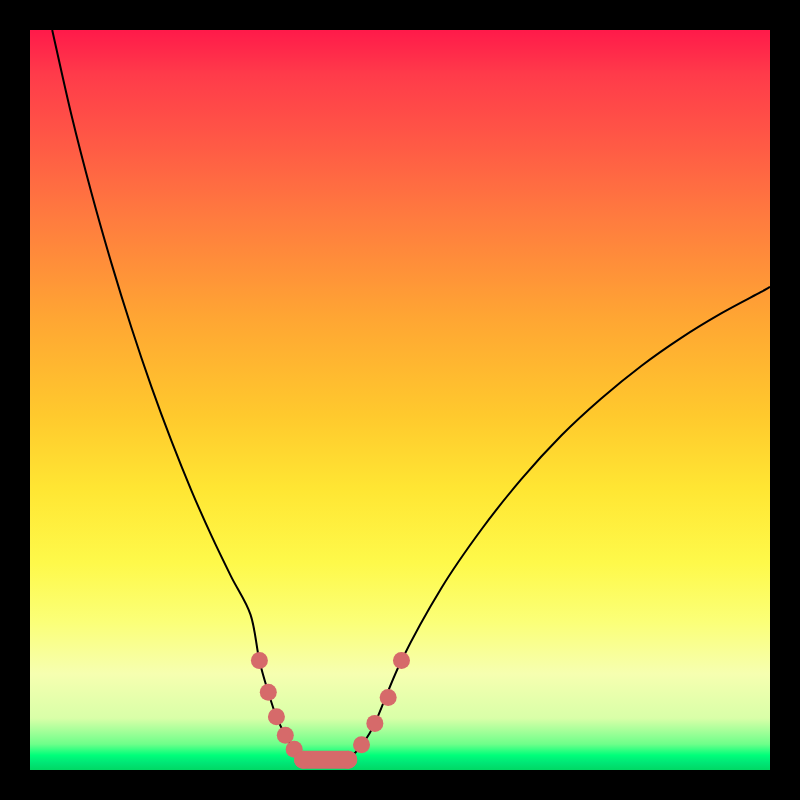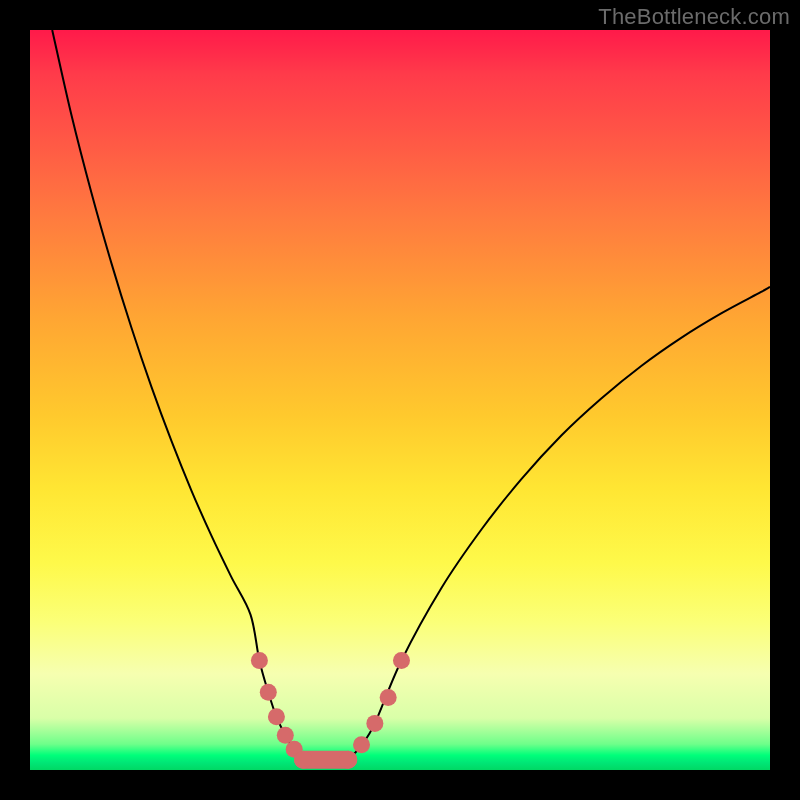--- a/index.html
+++ b/index.html
@@ -76,21 +76,20 @@
   .beadbar {
     stroke: #d66a6a;
     stroke-width: 18;
     stroke-linecap: round;
   }
 </style>
 </head>
 <body>
 
 <div class="frame">
-  <div class="watermark">TheBottleneck.com</div>
   <div class="plot-area">
     <div class="gradient"></div>
     <svg class="curve" viewBox="0 0 740 740" preserveAspectRatio="none">
       <path id="curve-path" fill="none" stroke-width="2" d="M 22.2 0 C 25.406666666666666 14.183333333333332, 34.90333333333333 57.96666666666667, 41.44 85.1 C 47.97666666666667 112.23333333333332, 54.76 138.13333333333333, 61.42 162.79999999999998 C 68.08 187.46666666666664, 74.74000000000001 210.6533333333333, 81.4 233.09999999999997 C 88.06 255.54666666666662, 94.72000000000001 276.8833333333333, 101.38000000000001 297.48 C 108.04 318.0766666666667, 114.7 337.81, 121.36 356.68 C 128.02 375.55, 134.68 393.4333333333333, 141.34 410.69999999999993 C 148 427.9666666666666, 154.66 444.4933333333333, 161.32 460.28 C 167.98 476.06666666666666, 174.64 490.99, 181.29999999999998 505.42 C 187.95999999999998 519.85, 194.74333333333334 533.6633333333333, 201.28 546.86 C 207.81666666666666 560.0566666666667, 215.83333333333331 570.6633333333334, 220.51999999999998 584.6 C 225.20666666666665 598.5366666666666, 226.44 617.53, 229.4 630.48 C 232.36 643.4300000000001, 235.44333333333333 652.9266666666667, 238.28 662.3000000000001 C 241.11666666666667 671.6733333333334, 243.58333333333334 679.5666666666667, 246.42000000000002 686.72 C 249.2566666666667 693.8733333333333, 252.33999999999997 699.7933333333333, 255.29999999999998 705.2199999999999 C 258.26 710.6466666666665, 261.22 715.2099999999999, 264.18 719.28 C 267.14 723.35, 270.1 727.42, 273.06 729.64 C 276.02 731.86, 278.8566666666667 731.86, 281.94 732.6 C 285.0233333333333 733.34, 288.4766666666667 733.8333333333334, 291.56 734.08 C 294.6433333333333 734.3266666666667, 297.48 734.3266666666667, 300.44 734.08 C 303.4 733.8333333333334, 306.36 733.34, 309.32 732.6 C 312.28 731.86, 314.5 732.6, 318.2 729.64 C 321.9 726.68, 327.08 720.8833333333333, 331.52 714.84 C 335.96 708.7966666666667, 338.18 707.44, 344.84000000000003 693.38 C 351.50000000000006 679.3199999999999, 360.38 653.05, 371.48 630.48 C 382.58000000000004 607.9100000000001, 398.12000000000006 579.7900000000001, 411.44000000000005 557.96 C 424.76000000000005 536.13, 438.08 517.6300000000001, 451.4 499.50000000000006 C 464.71999999999997 481.37000000000006, 478.04 464.84333333333336, 491.36 449.18 C 504.68 433.51666666666665, 518 418.96333333333337, 531.3199999999999 405.52000000000004 C 544.6399999999999 392.0766666666667, 557.9599999999999 380.11333333333334, 571.28 368.52 C 584.6 356.9266666666666, 597.92 346.0733333333333, 611.24 335.96 C 624.5600000000001 325.84666666666664, 637.88 316.5966666666667, 651.2 307.84000000000003 C 664.5200000000001 299.08333333333337, 677.8400000000001 291.0666666666667, 691.1600000000001 283.42 C 704.48 275.7733333333333, 722.98 266.4, 731.12 261.96 C 739.26 257.52, 738.52 257.6433333333333, 740 256.78" stroke="#000000"></path>
       <g id="beads-left">
           <circle cx="229.4" cy="630.48" r="8.5" class="bead"></circle>
           <circle cx="238.28" cy="662.3000000000001" r="8.5" class="bead"></circle>
           <circle cx="246.42000000000002" cy="686.72" r="8.5" class="bead"></circle>
           <circle cx="255.29999999999998" cy="705.2199999999999" r="8.5" class="bead"></circle>
           <circle cx="264.18" cy="719.28" r="8.5" class="bead"></circle>

